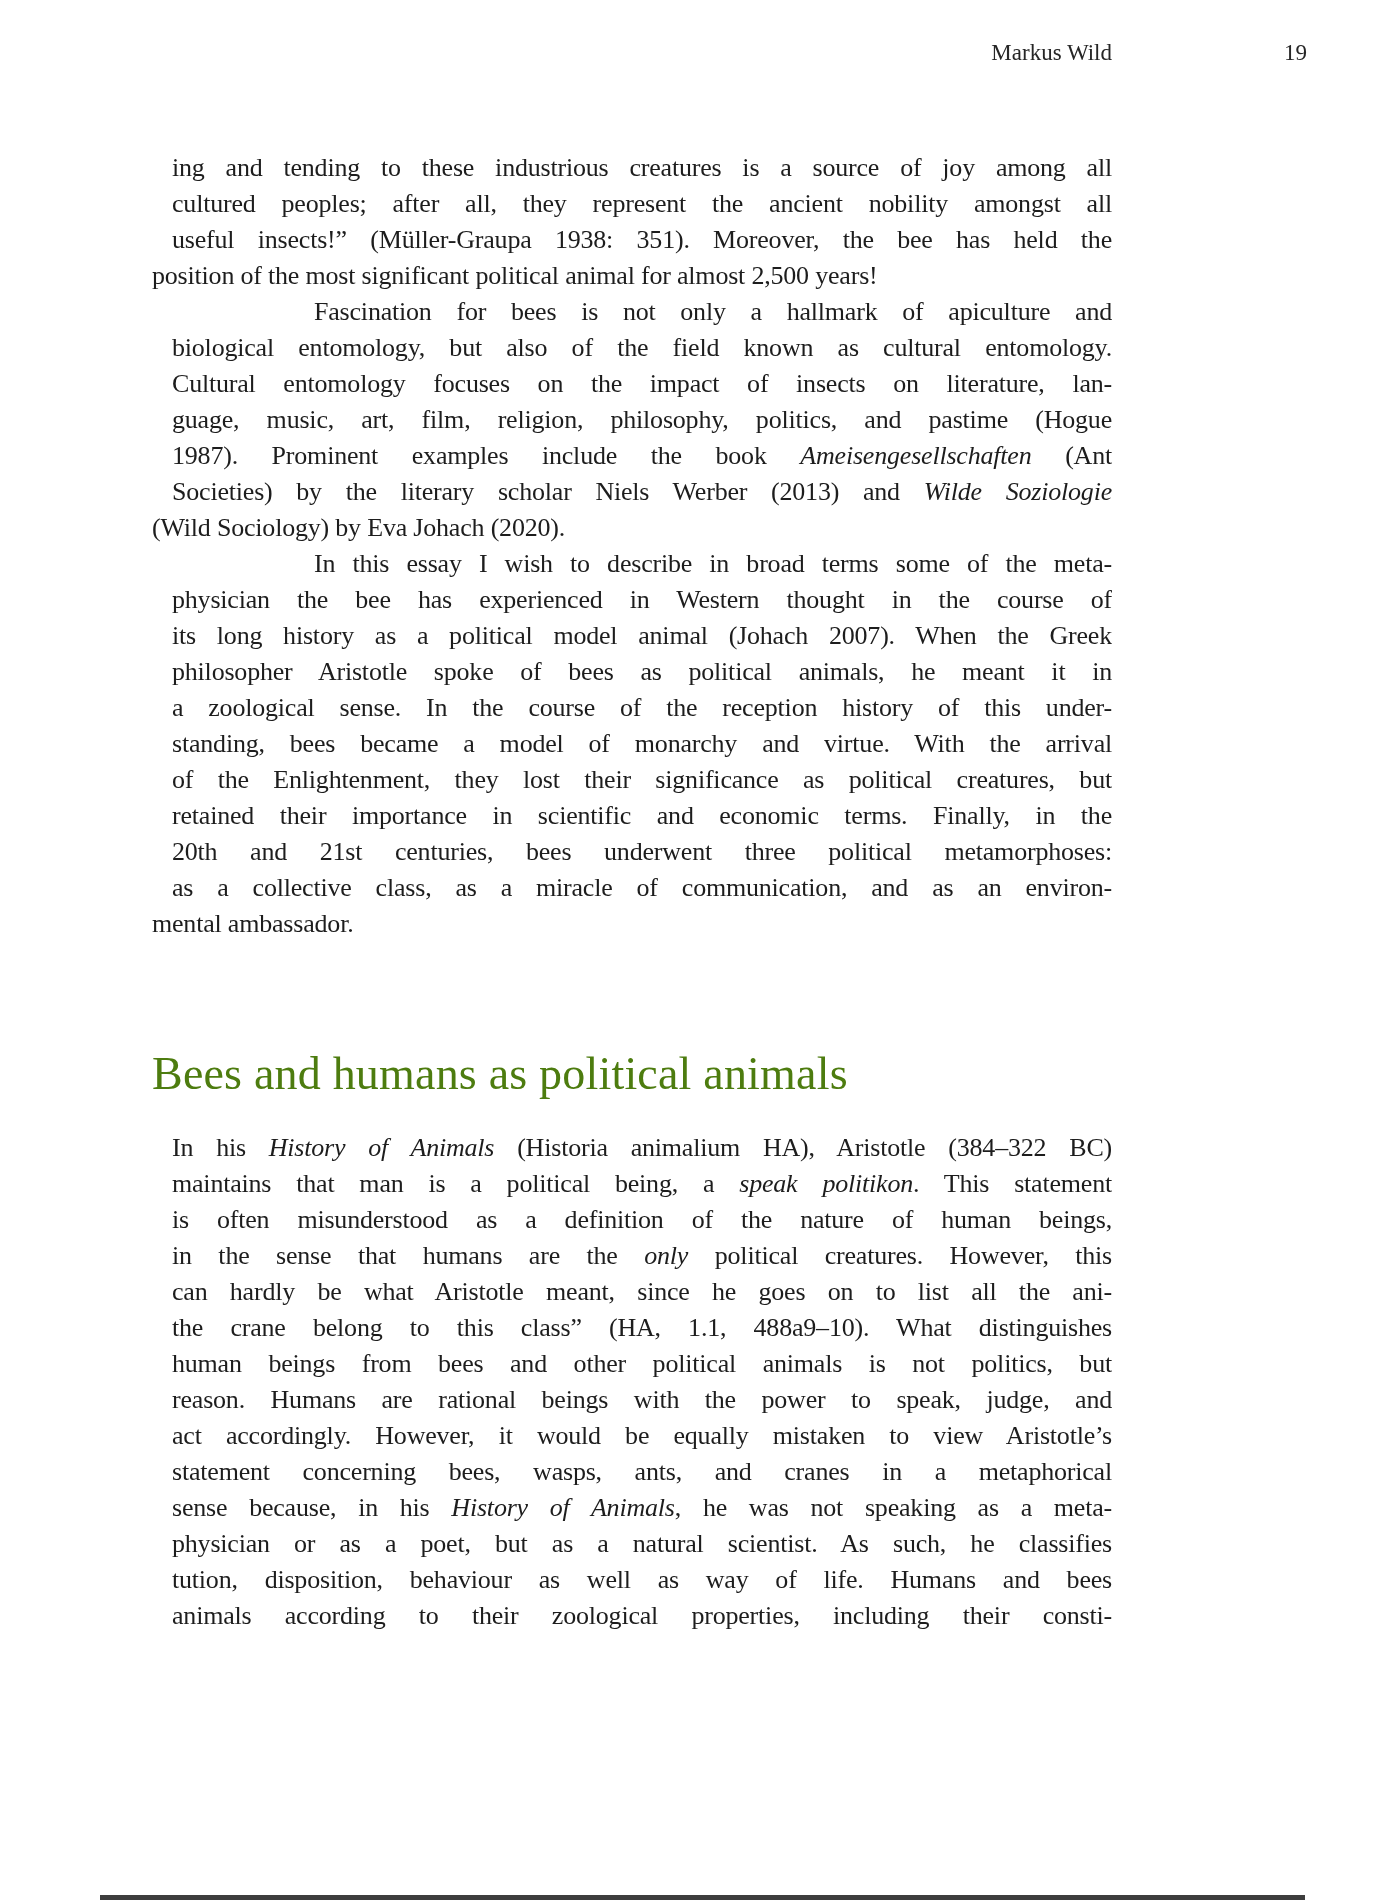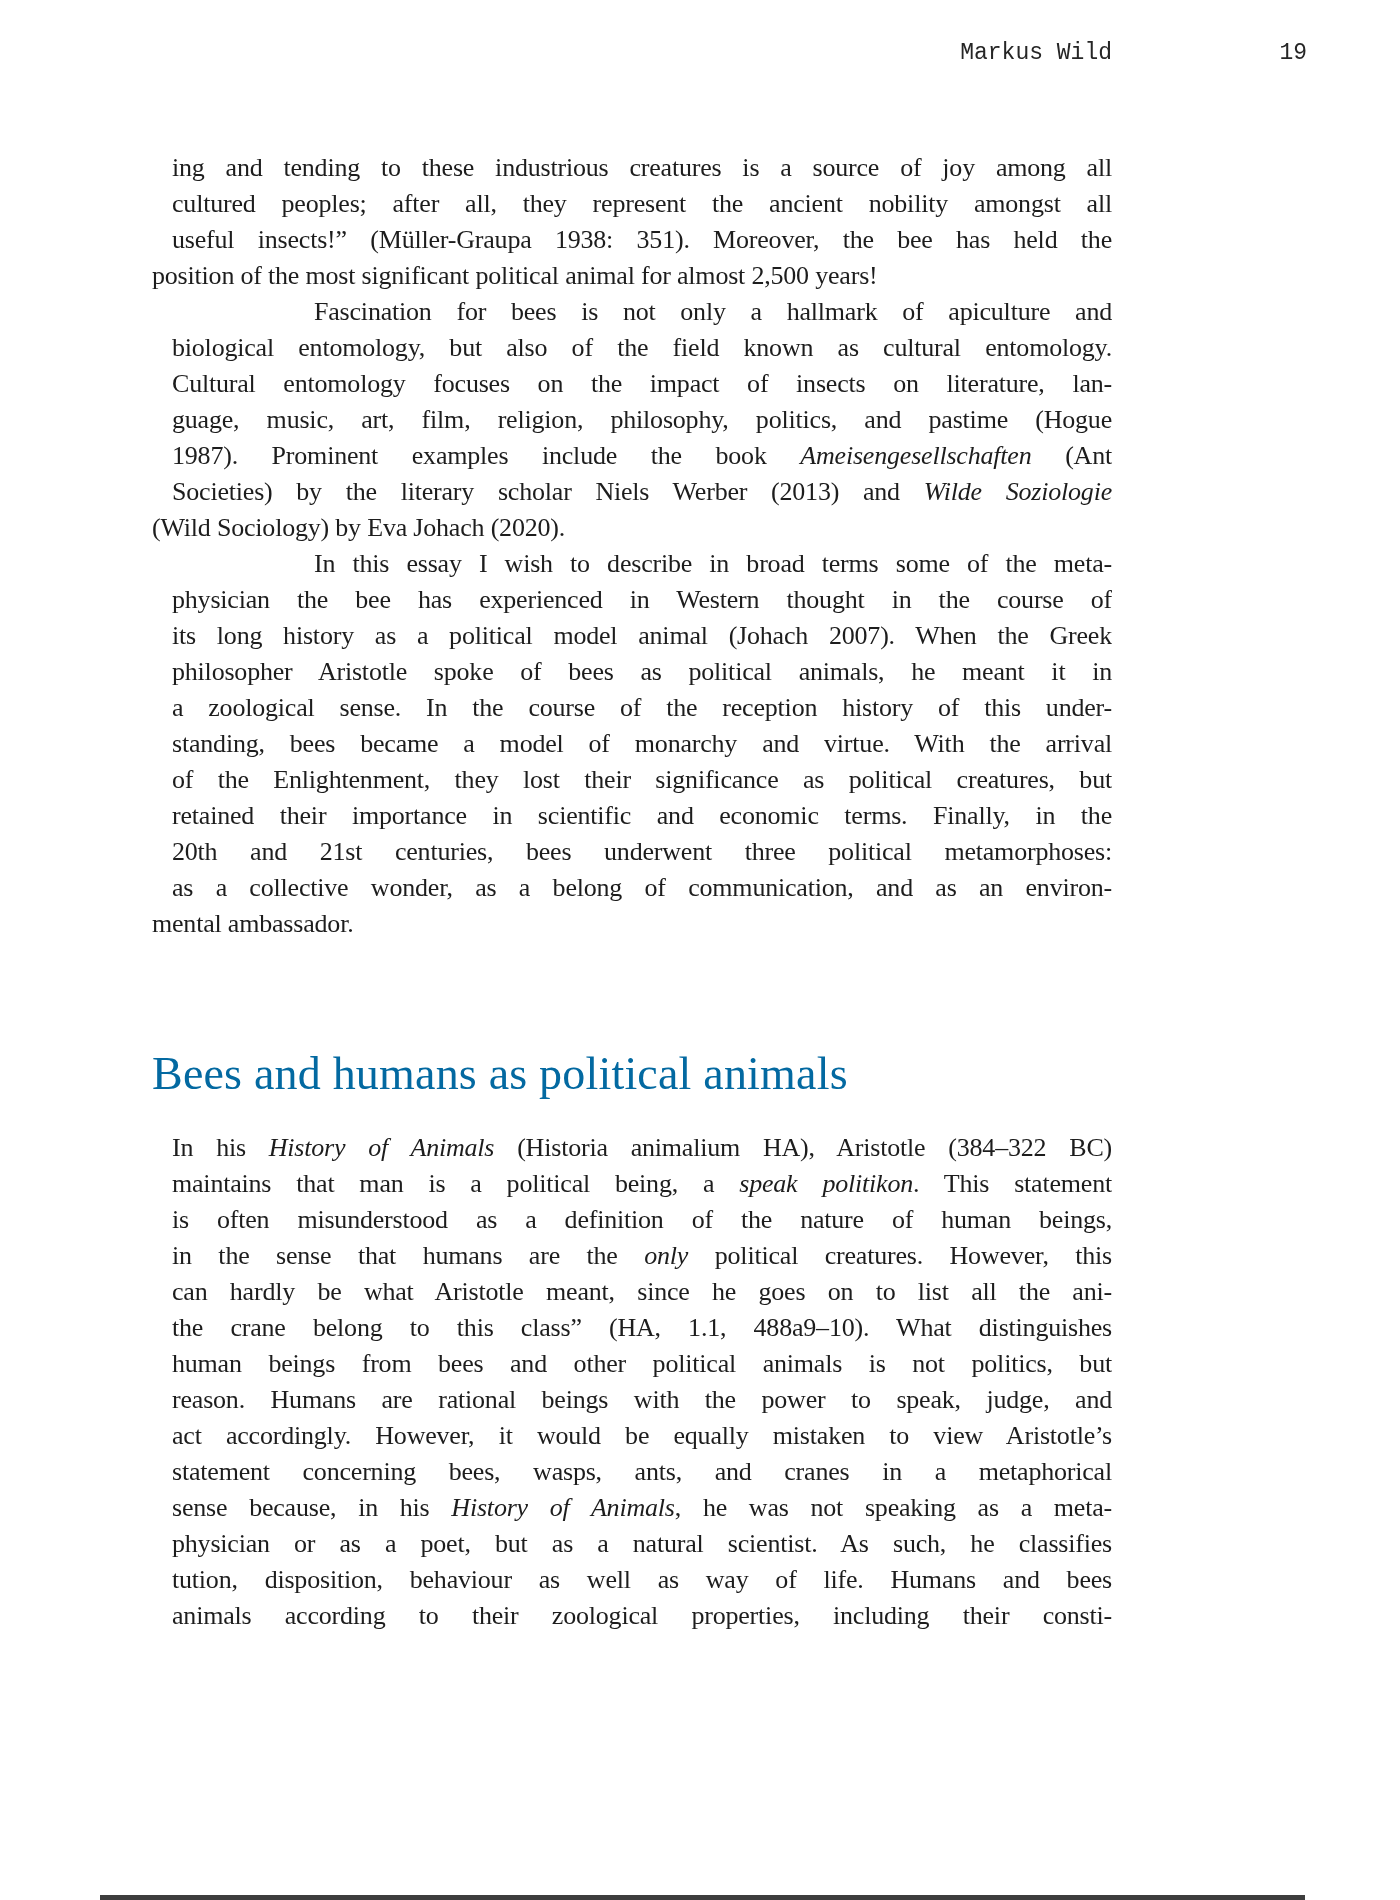--- a/index.html
+++ b/index.html
@@ -15,21 +15,21 @@
     overflow: hidden;
     font-family: "Liberation Serif", "DejaVu Serif", serif;
     color: #1d1d1d;
   }
   .running-header {
     position: absolute;
     top: 40px;
     left: 0;
     right: 0;
     height: 30px;
-    font-family: Liberation Mono, monospace;
+    font-family: Liberation Serif, serif;
     font-size: 23px;
     color: #262626;
   }
   .running-author {
     position: absolute;
     top: 0;
     right: 288px;
     white-space: nowrap;
   }
   .running-pagenum {
@@ -61,21 +61,21 @@
   }
   .line.indent {
     padding-left: 142px;
   }
   .line em { }
   .section-heading {
     font-size: 46px;
     line-height: 56px;
     font-weight: 400;
     margin: 104px 0 28px 0;
-    color: #0369a1;
+    color: #4d7c0f;
     letter-spacing: 0.2px;
   }
   .bottom-edge {
     position: absolute;
     left: 100px;
     right: 95px;
     bottom: 0;
     height: 5px;
     background: #3d3d3d;
   }
@@ -108,21 +108,21 @@
       <div class="para">
         <div class="line just indent"><span>In this essay I wish to describe in broad terms some of the meta-</span></div>
         <div class="line just"><span>physician the bee has experienced in Western thought in the course of</span></div>
         <div class="line just"><span>its long history as a political model animal (Johach 2007). When the Greek</span></div>
         <div class="line just"><span>philosopher Aristotle spoke of bees as political animals, he meant it in</span></div>
         <div class="line just"><span>a zoological sense. In the course of the reception history of this under-</span></div>
         <div class="line just"><span>standing, bees became a model of monarchy and virtue. With the arrival</span></div>
         <div class="line just"><span>of the Enlightenment, they lost their significance as political creatures, but</span></div>
         <div class="line just"><span>retained their importance in scientific and economic terms. Finally, in the</span></div>
         <div class="line just"><span>20th and 21st centuries, bees underwent three political metamorphoses:</span></div>
-        <div class="line just"><span>as a collective wonder, as a belong of communication, and as an environ-</span></div>
+        <div class="line just"><span>as a collective class, as a miracle of communication, and as an environ-</span></div>
         <div class="line"><span>mental ambassador.</span></div>
       </div>
       <h2 class="section-heading">Bees and humans as political animals</h2>
       <div class="para">
         <div class="line just"><span>In his </span><em>History of Animals</em><span> (Historia animalium HA), Aristotle (384–322 BC)</span></div>
         <div class="line just"><span>maintains that man is a political being, a </span><em>speak politikon</em><span>. This statement</span></div>
         <div class="line just"><span>is often misunderstood as a definition of the nature of human beings,</span></div>
         <div class="line just"><span>in the sense that humans are the </span><em>only</em><span> political creatures. However, this</span></div>
         <div class="line just"><span>can hardly be what Aristotle meant, since he goes on to list all the ani-</span></div>
         <div class="line just"><span>the crane belong to this class” (HA, 1.1, 488a9–10). What distinguishes</span></div>

